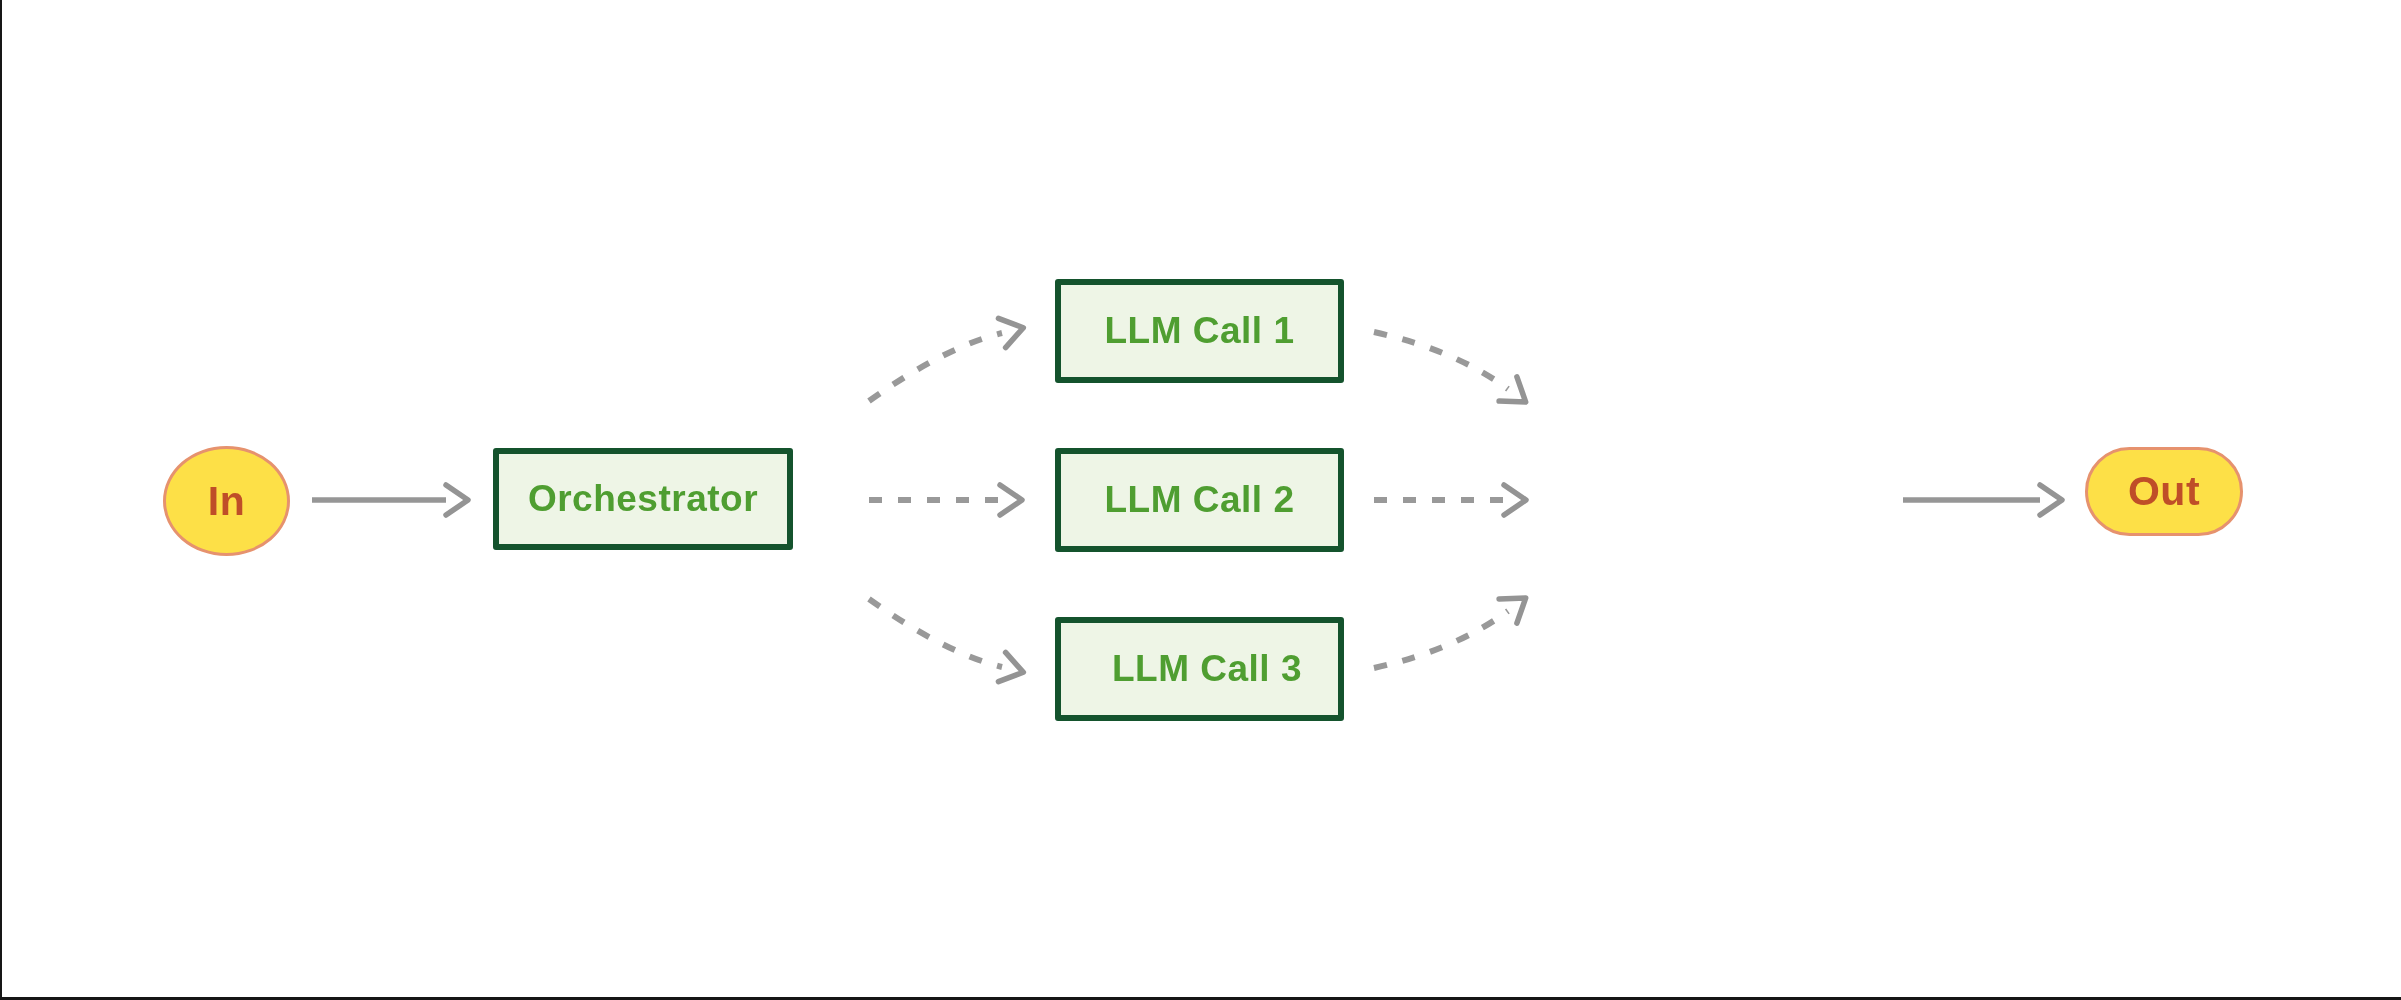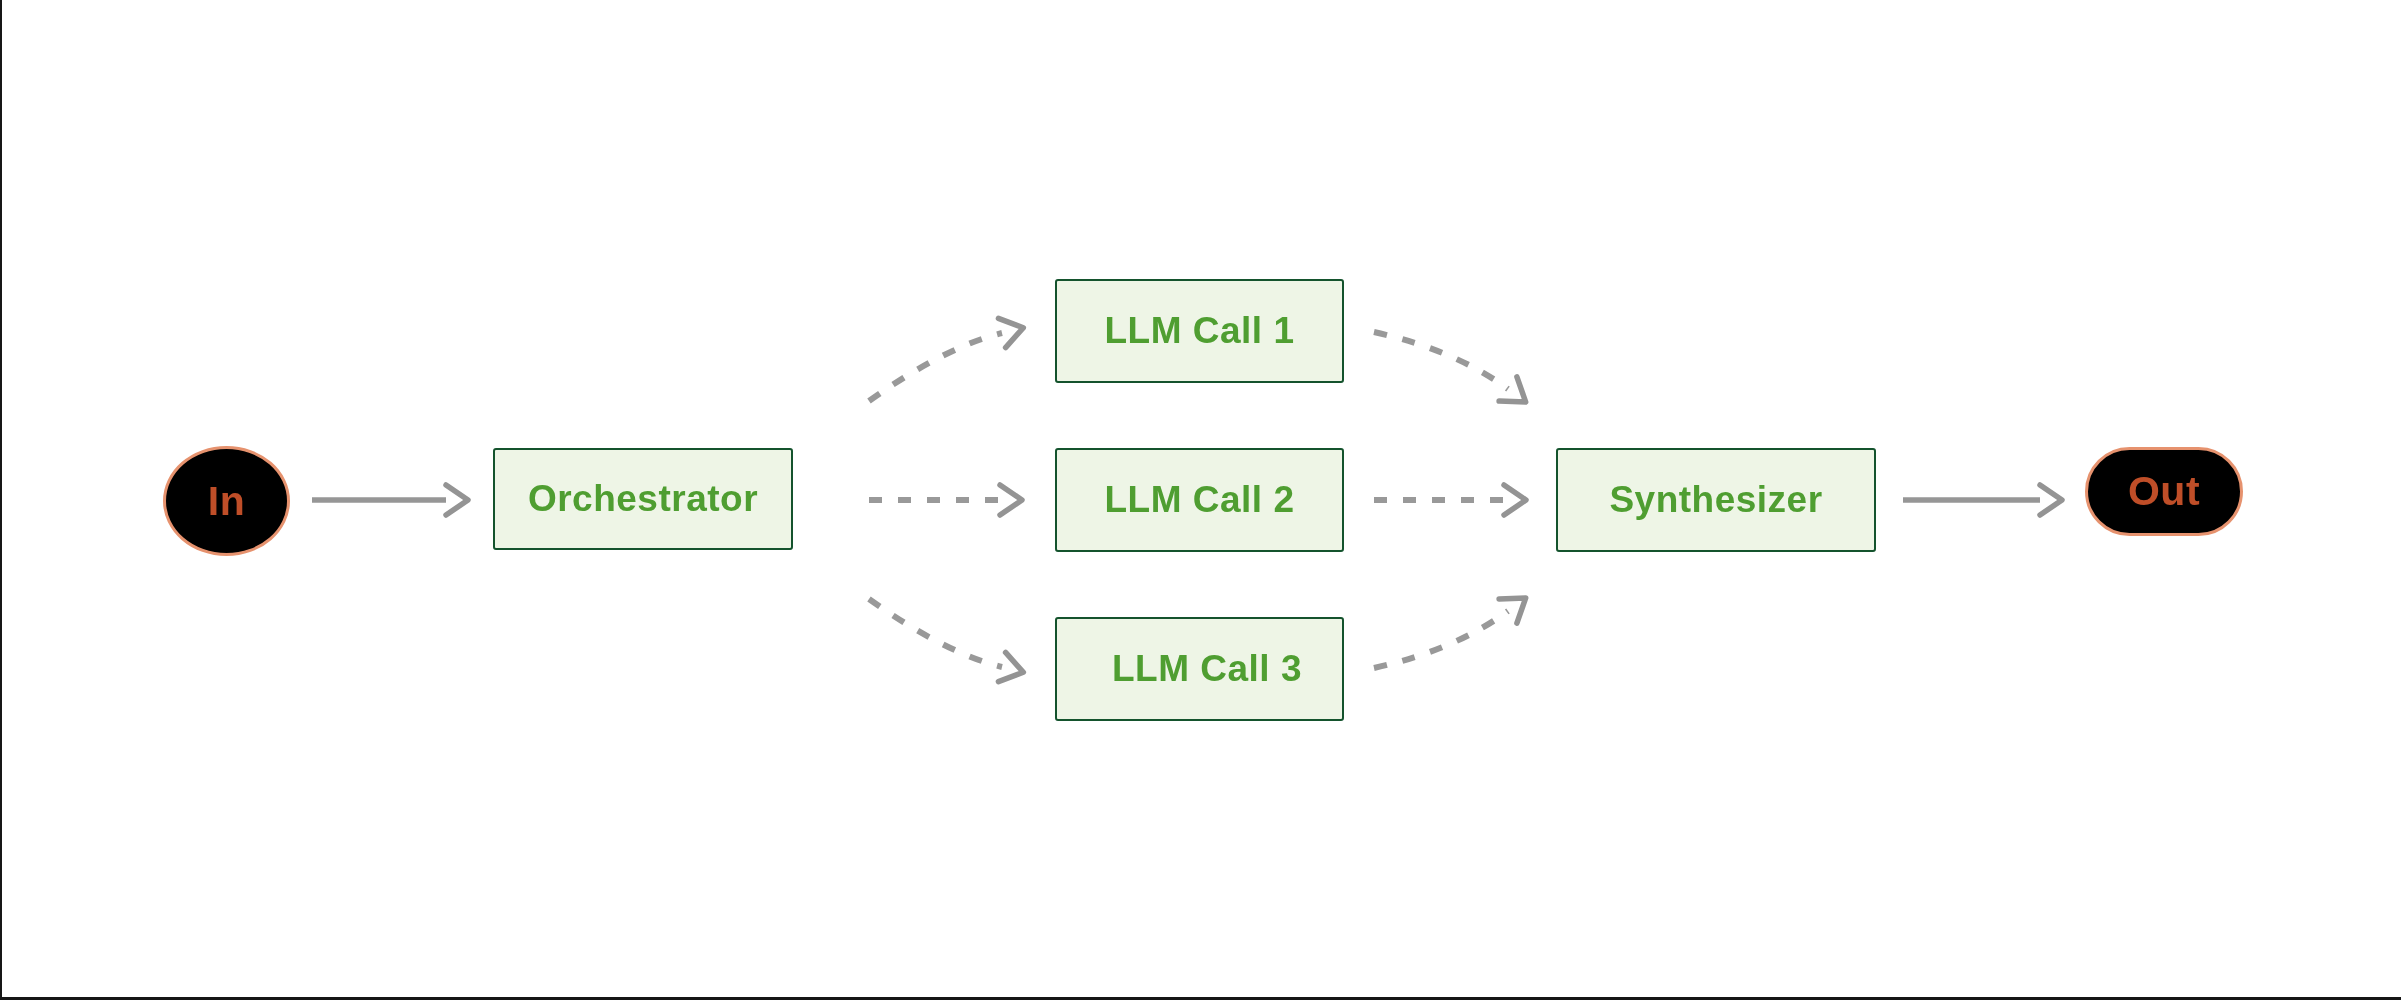--- a/index.html
+++ b/index.html
@@ -35,27 +35,27 @@
     align-items: center;
     justify-content: center;
     box-sizing: border-box;
     font-weight: 700;
     letter-spacing: 0.5px;
     text-align: center;
     user-select: none;
   }
   .node.green {
     background: #eef5e6;
-    border: 2px solid #14532d;
+    border: 6px solid #14532d;
     border-radius: 3px;
     color: #4f9e31;
     font-size: 37px;
   }
   .node.pink {
-    background: #000000;
+    background: #fde047;
     border: 3px solid #e6926e;
     color: #bf4e28;
     font-size: 41px;
   }
   .node.circle { border-radius: 50%; }
   .node.pill   { border-radius: 54px; }
 
   .node-in           { left: 163px;  top: 446px; width: 127px; height: 110px; }
   .node-orchestrator { left: 493px;  top: 448px; width: 300px; height: 102px; }
   .node-worker-1     { left: 1055px; top: 279px; width: 289px; height: 104px; }
@@ -101,23 +101,20 @@
   </div>
 
   <div class="node green node-worker-2">
     <span>LLM Call 2</span>
   </div>
 
   <div class="node green node-worker-3">
     <span>LLM Call 3</span>
   </div>
 
-  <div class="node green node-synthesizer">
-    <span>Synthesizer</span>
-  </div>
 
   <div class="node pink pill node-out">
     <span>Out</span>
   </div>
 
   <div class="frame-edge left"></div>
   <div class="frame-edge bottom"></div>
 </div>
 
 </body></html>

